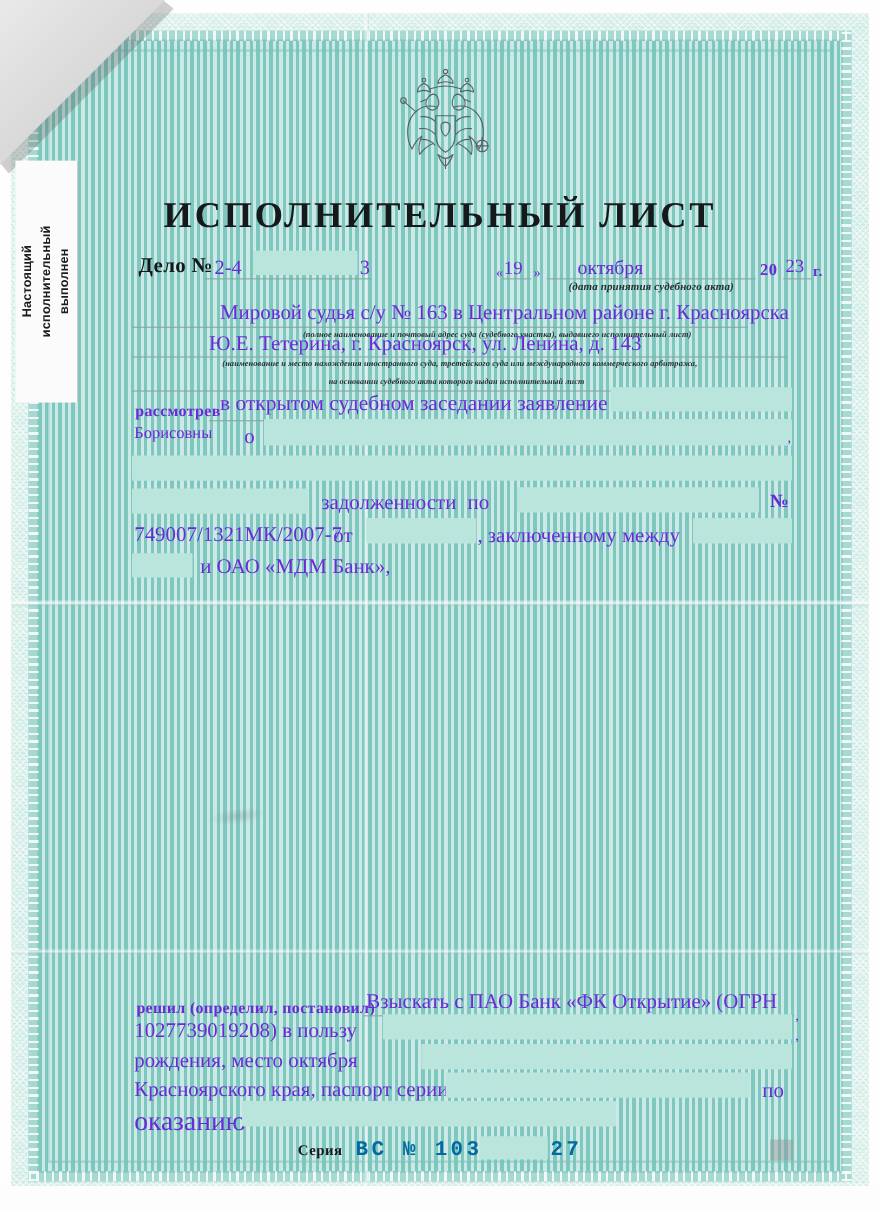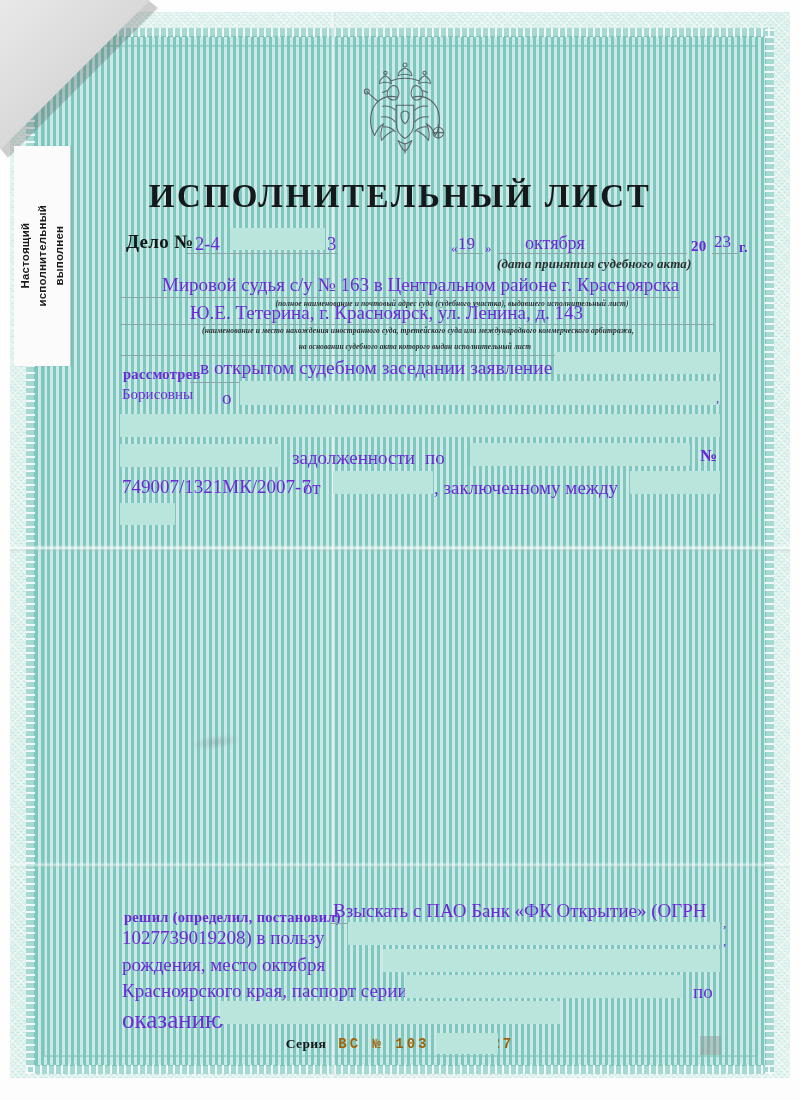--- a/index.html
+++ b/index.html
@@ -197,21 +197,21 @@
     position: absolute;
     border-bottom: 1px solid #8aa6a6;
     height: 0;
   }
 
   .caption {
     position: absolute;
     font-family: "Liberation Serif", serif;
     font-style: italic;
     font-weight: 700;
-    font-size: 13px;
+    font-size: 10px;
     letter-spacing: .1px;
     color: #2a2f31;
     text-align: center;
     white-space: nowrap;
   }
 
   .txt {
     position: absolute;
     font-family: "Liberation Serif", serif;
     font-size: 18.5px;
@@ -234,23 +234,23 @@
     color: #15181a;
   }
   .serial .s-lbl {
     font-family: "Liberation Serif", serif;
     font-weight: 700;
     font-size: 13.5px;
     letter-spacing: .4px;
   }
   .serial .s-num {
     font-family: "Liberation Mono", "DejaVu Sans Mono", monospace;
-    font-size: 14px;
+    font-size: 19px;
     font-weight: 700;
-    color: #a16207;
+    color: #0369a1;
     letter-spacing: 3px;
     margin-left: 12px;
   }
 
   .stamp-mark {
     position: absolute;
     left: 700px; top: 1036px;
     width: 21px; height: 19px;
     background: rgba(150,150,150,0.45);
     filter: blur(0.4px);
@@ -348,21 +348,21 @@
     <div class="line-rule" style="left:456px; top:253px; width:27px;"></div>
     <div class="txt" style="left:485px; top:240px; font-size:13px;">»</div>
     <div class="txt" style="left:525px; top:233px; font-size:18px;">октября</div>
     <div class="line-rule" style="left:497px; top:253px; width:190px;"></div>
     <div class="txt lbl-bold" style="left:691px; top:238px; font-size:15px;">20</div>
     <div class="txt" style="left:714px; top:232px; font-size:17px;">23</div>
     <div class="line-rule" style="left:712px; top:253px; width:26px;"></div>
     <div class="txt lbl-bold" style="left:739px; top:240px; font-size:14px;">г.</div>
     <div class="caption" style="left:497px; top:256px; width:190px;">(дата принятия судебного акта)</div>
 
-    <div class="txt" style="left:162px; top:274px; font-size:19px;">Мировой судья с/у № 163 в Центральном районе г. Красноярска</div>
+    <div class="txt" style="left:162px; top:274px; font-size:19px;padding-left:38px;">Мировой судья с/у № 163 в Центральном районе г. Красноярска</div>
     <div class="line-rule" style="left:120px; top:297px; width:560px;"></div>
     <div class="caption" style="left:120px; top:299px; width:664px; font-size:7.6px;">(полное наименование и почтовый адрес суда (судебного участка), выдавшего исполнительный лист)</div>
 
     <div class="txt" style="left:190px; top:302px; font-size:19px;">Ю.Е. Тетерина, г. Красноярск, ул. Ленина, д. 143</div>
     <div class="line-rule" style="left:120px; top:324px; width:595px;"></div>
     <div class="caption" style="left:118px; top:326px; width:600px; font-size:7.6px;">(наименование и место нахождения иностранного суда, третейского суда или международного коммерческого арбитража,</div>
 
     <div class="line-rule" style="left:120px; top:355px; width:600px;"></div>
     <div class="caption" style="left:285px; top:342px; width:260px; font-size:7.4px;">на основании судебного акта которого выдан исполнительный лист</div>
     <div class="txt" style="left:716px; top:348px; font-size:13px;">,</div>
@@ -386,20 +386,21 @@
     <div class="redact" style="left:470px; top:443px; width:220px; height:23px;"></div>
     <div class="txt lbl-bold" style="left:700px; top:446px; font-size:17px;">№</div>
 
     <div class="txt" style="left:122px; top:476px; font-size:19px;">749007/1321МК/2007-7</div>
     <div class="txt" style="left:303px; top:477px; font-size:19px;">от</div>
     <div class="redact" style="left:333px; top:471px; width:100px; height:23px;"></div>
     <div class="txt" style="left:434px; top:477px; font-size:19px;">, заключенному между</div>
     <div class="redact" style="left:630px; top:471px; width:90px; height:23px;"></div>
 
     <div class="redact" style="left:120px; top:503px; width:55px; height:22px;"></div>
+    <div class="txt" style="left:182px; top:505px; font-size:19px;">и ОАО «МДМ Банк»,</div>
 
     <div class="txt lbl-bold" style="left:124px; top:909px; font-size:14.5px;">решил (определил, постановил)</div>
     <div class="txt" style="left:333px; top:900px; font-size:19px;">Взыскать с ПАО Банк «ФК Открытие» (ОГРН</div>
     <div class="line-rule" style="left:330px; top:923px; width:392px;"></div>
     <div class="txt" style="left:723px; top:915px; font-size:13px;">,</div>
 
     <div class="txt" style="left:122px; top:927px; font-size:19px;">1027739019208) в пользу</div>
     <div class="redact" style="left:348px; top:922px; width:372px; height:23px;"></div>
     <div class="txt" style="left:723px; top:933px; font-size:13px;">,</div>
 

